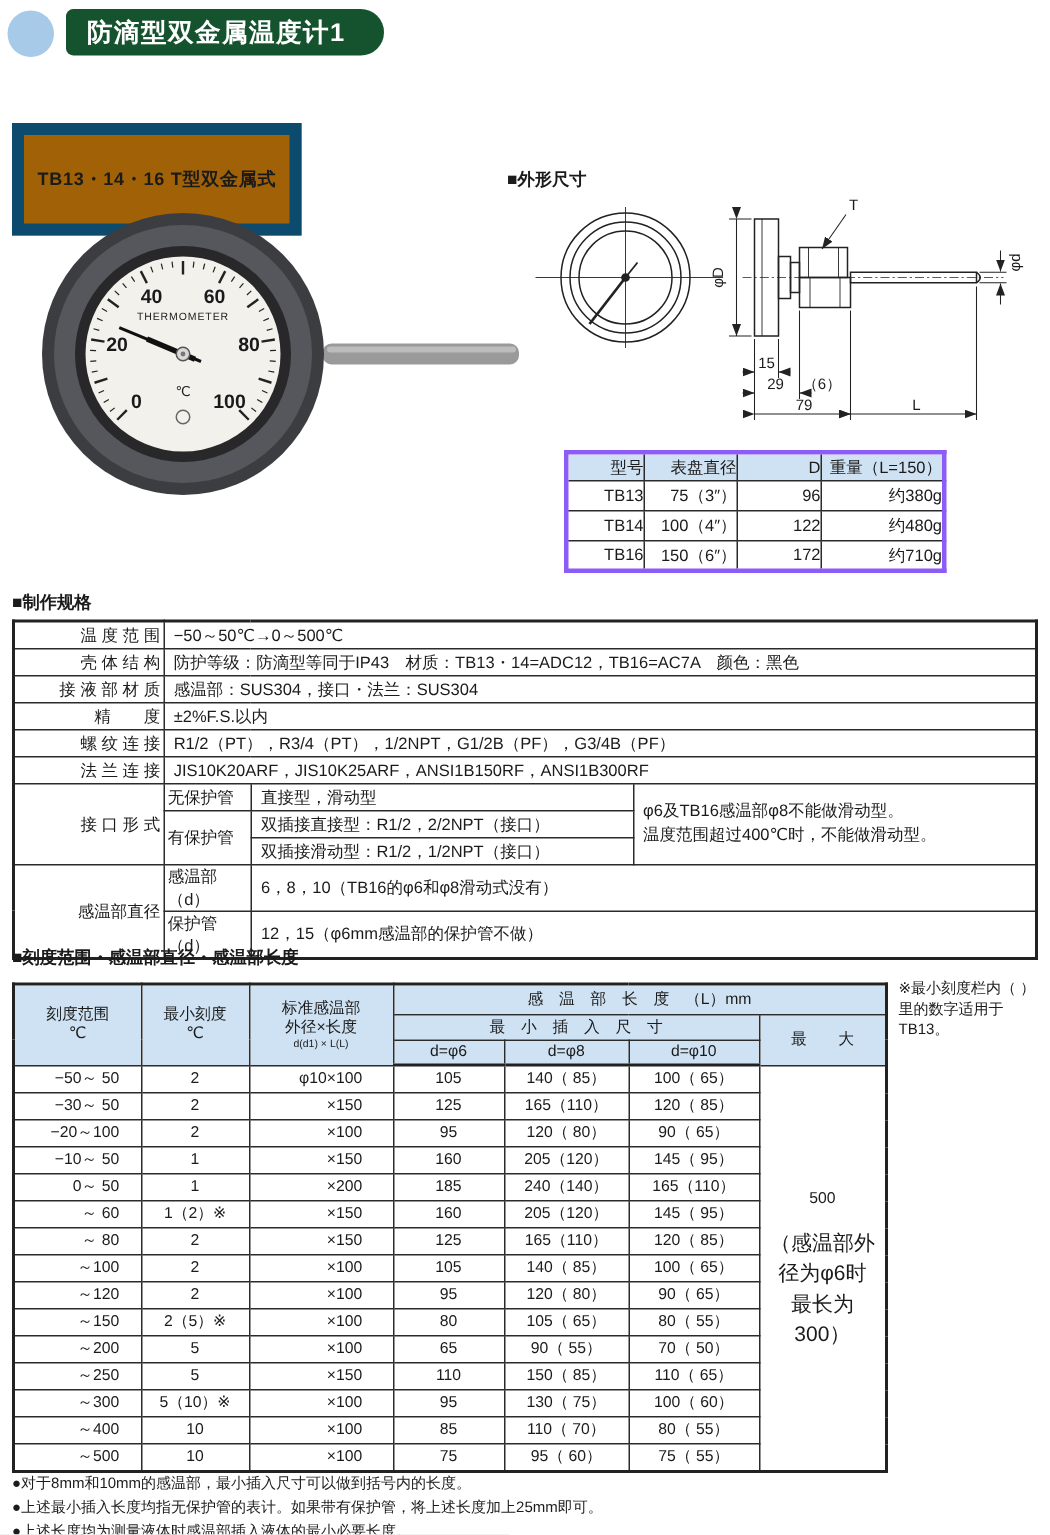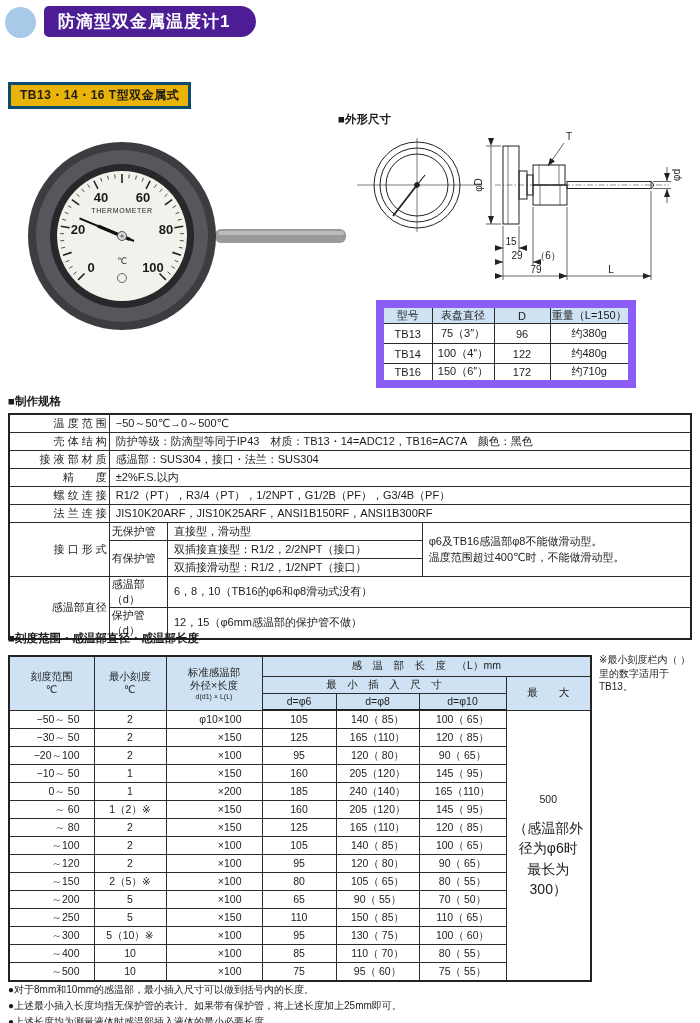--- a/index.html
+++ b/index.html
@@ -2,37 +2,37 @@
 <html><head>
 <meta charset="utf-8">
 <style>
   * { margin:0; padding:0; box-sizing:border-box; }
   html,body { background:#e8e8e8; }
   body { font-family:"Liberation Sans","DejaVu Sans",sans-serif; color:#1b1b1b; }
   .page { position:relative; width:700px; height:1023px; background:#ffffff; overflow:hidden; margin:0 auto; }
 
   
   .hdr-circle { position:absolute; left:5px; top:7px; width:31px; height:31px; border-radius:50%; background:#a6cae7; }
-  .hdr-badge  { position:absolute; left:44px; top:6px; height:31px; background:#4c1d95; color:#fff;
+  .hdr-badge  { position:absolute; left:44px; top:6px; height:31px; background:#14532d; color:#fff;
                 border-radius:5px 16px 16px 5px; font-size:17px; font-weight:bold; line-height:31px;
                 padding:0 26px 0 14px; letter-spacing:1px; }
-  .model-badge { position:absolute; left:8px; top:82px; background:#eab308; border:3px solid #0c4a6e;
-                 font-size:12px; font-weight:bold; padding:2px 9px; letter-spacing:.5px; }
+  .model-badge { position:absolute; left:8px; top:82px; background:#a16207; border:8px solid #0c4a6e;
+                 font-size:12px; font-weight:bold; padding:21px 9px; letter-spacing:.5px; }
 
   
   .photo   { position:absolute; left:0;   top:132px; }
   .drawing { position:absolute; left:335px; top:128px; }
   .drawing-title { position:absolute; left:338px; top:112px; font-size:11.5px; font-weight:bold; }
 
   
   table { border-collapse:collapse; table-layout:fixed; }
   th,td { border:1px solid #2b2b2b; font-weight:normal; overflow:hidden; }
 
   
-  .model-table { position:absolute; left:376px; top:300px; width:252px; font-size:11px; text-align:center; border:8px solid #8b5cf6; }
+  .model-table { position:absolute; left:376px; top:300px; width:252px; font-size:11px; text-align:right; border:3px solid #8b5cf6; }
   .model-table th { background:#cfe2f3; height:19px; font-weight:normal; }
   .model-table td { height:20px; }
 
   
   .sec-title { position:absolute; font-size:11.5px; font-weight:bold; }
   .spec-title  { left:8px; top:394px; }
   .range-title { left:8px; top:631px; }
 
   
   .spec-table { position:absolute; left:8px; top:413px; width:684px; font-size:11px; border:2px solid #222; }

